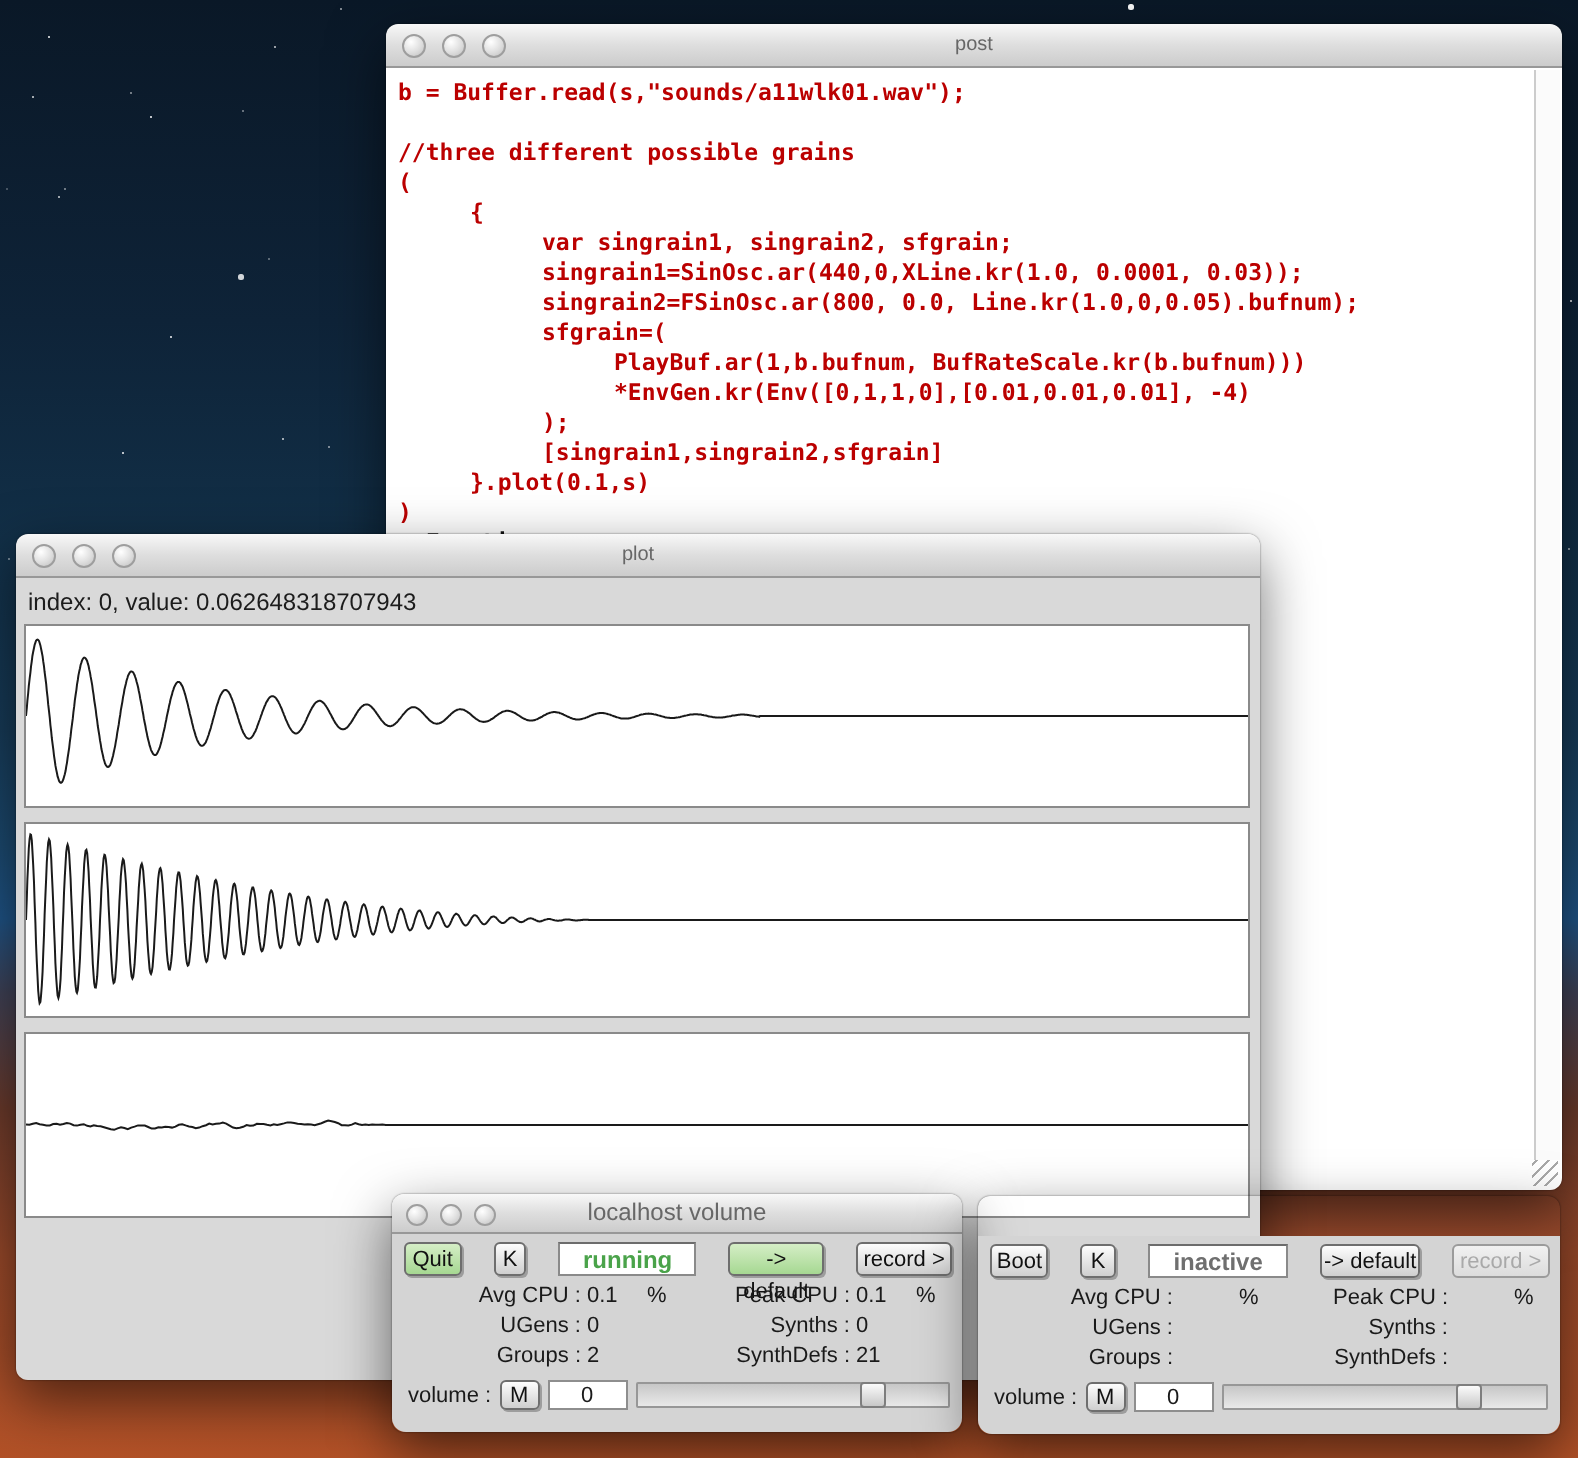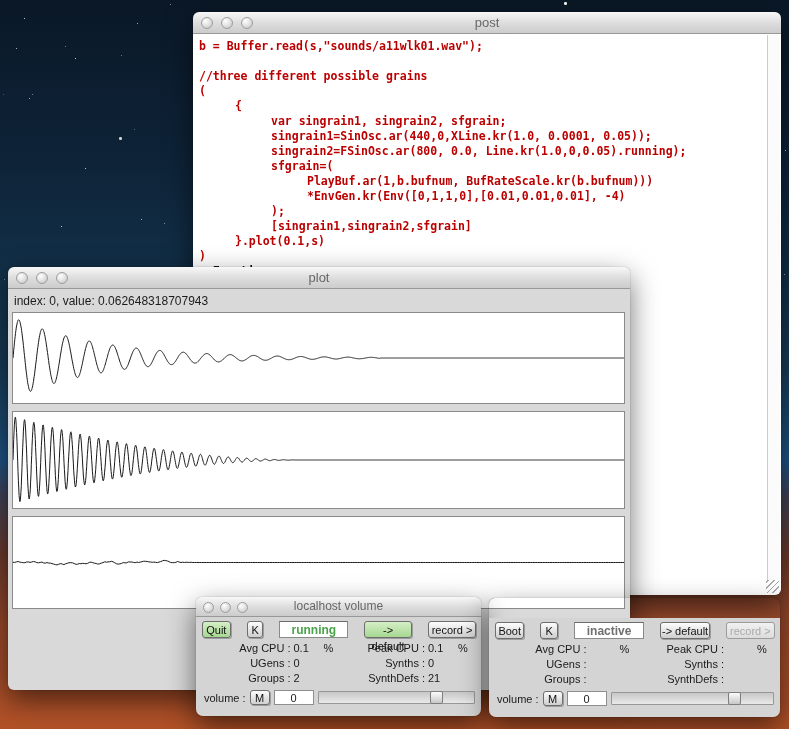--- a/index.html
+++ b/index.html
@@ -12,21 +12,21 @@
       #99492a 86%, #b25127 100%);
   }
   #stars{position:absolute;inset:0;z-index:0;pointer-events:none;}
   .star{position:absolute;background:#fff;border-radius:50%;}
 
   .window{position:absolute;box-shadow:0 10px 28px rgba(0,0,0,.55),0 0 1px rgba(0,0,0,.6);border-radius:6px;}
   .titlebar{
     height:22px;border-radius:6px 6px 0 0;position:relative;
     background:linear-gradient(#f8f8f8,#dedede 50%,#cccccc);
     border-bottom:1px solid #989898;box-sizing:border-box;
-    text-align:center;color:#676767;font-size:13px;line-height:21px;
+    text-align:center;color:#676767;font-size:10px;line-height:21px;
   }
   .lights{position:absolute;left:8px;top:5px;display:flex;gap:8px;}
   .light{width:12px;height:12px;border-radius:50%;box-sizing:border-box;
     background:radial-gradient(circle at 35% 30%,#ffffff,#dedede 55%,#bfbfbf);
     border:1px solid #9e9e9e;}
   .titlebar-sm{height:20px;font-size:12px;line-height:19px;}
   .titlebar-sm .lights{left:7px;top:5px;gap:6px;}
   .titlebar-sm .light{width:11px;height:11px;}
 
   
@@ -243,22 +243,22 @@
     </div>
     <span>post</span>
   </div>
   <div id="post-content">
       <div class="code-line code-red" style="padding-left: 0px;">b = Buffer.read(s,"sounds/a11wlk01.wav");</div>
       <div class="code-line code-red" style="padding-left: 0px;">&nbsp;</div>
       <div class="code-line code-red" style="padding-left: 0px;">//three different possible grains</div>
       <div class="code-line code-red" style="padding-left: 0px;">(</div>
       <div class="code-line code-red" style="padding-left: 36px;">{</div>
       <div class="code-line code-red" style="padding-left: 72px;">var singrain1, singrain2, sfgrain;</div>
-      <div class="code-line code-red" style="padding-left: 72px;">singrain1=SinOsc.ar(440,0,XLine.kr(1.0, 0.0001, 0.05));</div>
-      <div class="code-line code-red" style="padding-left: 72px;">singrain2=FSinOsc.ar(800, 0.0, Line.kr(1.0,0,0.05).running);</div>
+      <div class="code-line code-red" style="padding-left: 72px;">singrain1=SinOsc.ar(440,0,XLine.kr(1.0, 0.0001, 0.03));</div>
+      <div class="code-line code-red" style="padding-left: 72px;">singrain2=FSinOsc.ar(800, 0.0, Line.kr(1.0,0,0.05).bufnum);</div>
       <div class="code-line code-red" style="padding-left: 72px;">sfgrain=(</div>
       <div class="code-line code-red" style="padding-left: 108px;">PlayBuf.ar(1,b.bufnum, BufRateScale.kr(b.bufnum)))</div>
       <div class="code-line code-red" style="padding-left: 108px;">*EnvGen.kr(Env([0,1,1,0],[0.01,0.01,0.01], -4)</div>
       <div class="code-line code-red" style="padding-left: 72px;">);</div>
       <div class="code-line code-red" style="padding-left: 72px;">[singrain1,singrain2,sfgrain]</div>
       <div class="code-line code-red" style="padding-left: 36px;">}.plot(0.1,s)</div>
       <div class="code-line code-red" style="padding-left: 0px;">)</div>
       <div class="code-line code-black" style="padding-left: 0px;">a Function</div>
     </div>
   <div id="post-scrollbar"></div>

